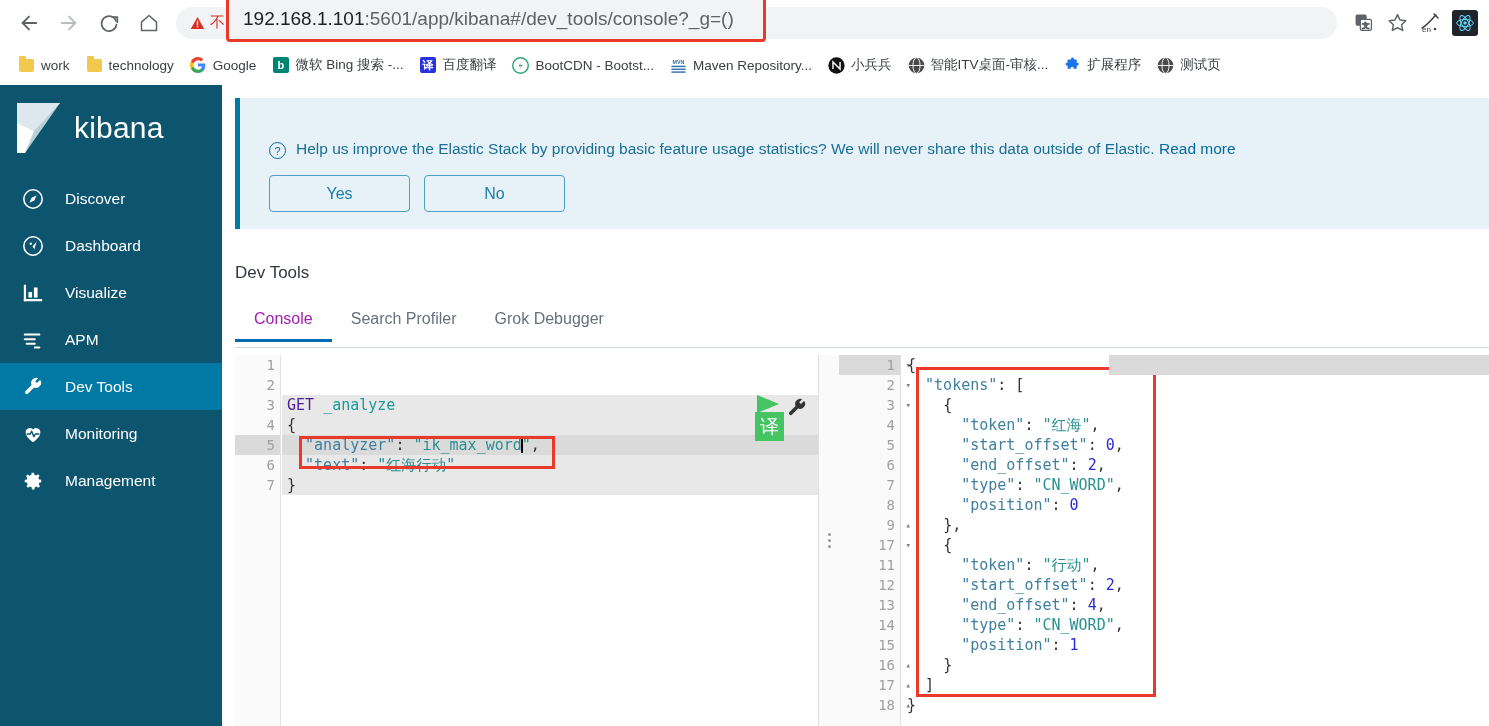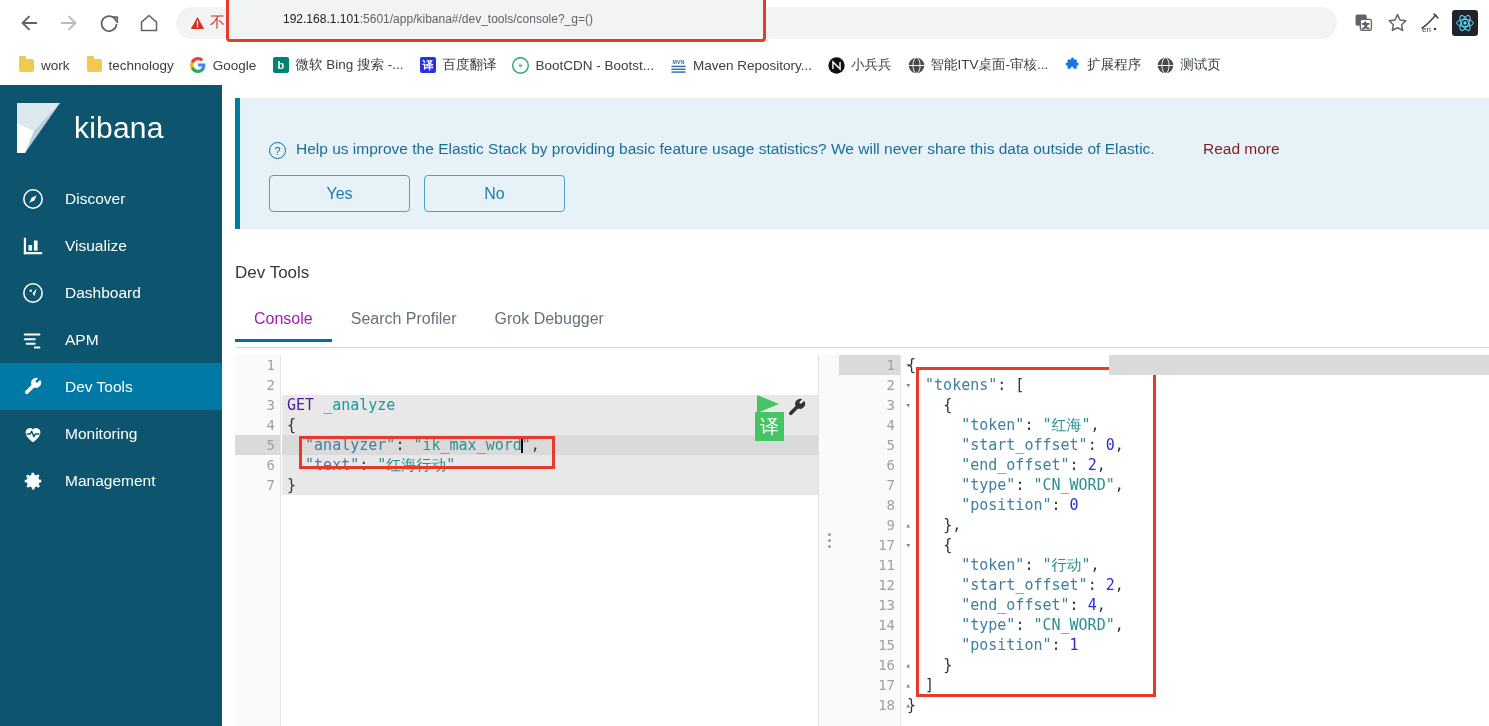--- a/index.html
+++ b/index.html
@@ -37,21 +37,21 @@
   .insecure-text {
     font-size: 15px; color: #d93025; letter-spacing: .2px;
     font-family: "Liberation Sans", sans-serif;
   }
   .url-box {
     position: absolute; left: 50px; top: -11px;
     height: 46px; border: 3px solid #e8392b; border-radius: 4px;
     display: flex; align-items: center; padding: 0 14px;
     background: #f1f3f4; min-width: 540px;
   }
-  .url-text { font-size: 12px; color: #202124; white-space: nowrap; margin-left: 40px; }
+  .url-text { font-size: 19px; color: #202124; white-space: nowrap; }
   .url-text .dim { color: #5f6368; }
 
   .chrome-right { display: flex; align-items: center; gap: 2px; padding-right: 8px; flex: none; }
   .icon-btn {
     width: 32px; height: 32px; display: flex; align-items: center;
     justify-content: center; border-radius: 50%; color: #5f6368;
   }
   .react-icon {
     width: 26px; height: 26px; background: #20232a; border-radius: 3px;
     display: flex; align-items: center; justify-content: center;
@@ -108,21 +108,21 @@
   .banner {
     position: absolute; left: 13px; top: 13px; width: 1254px; height: 131px;
     background: #e7f2f8; border-left: 5px solid #0079a5;
   }
   .banner-qmark {
     position: absolute; left: 29px; top: 44px; width: 17px; height: 17px;
     border: 1.4px solid #0a6d9c; border-radius: 50%;
     color: #0a6d9c; font-size: 11px; display: flex; align-items: center; justify-content: center;
   }
   .banner-msg { position: absolute; left: 56px; top: 42px; font-size: 15.5px; color: #1a6e96; white-space: nowrap; }
-  .banner-link { color: #7f1d1d; margin-left: 44px; }
+  .banner-link { color: #0369a1; }
   .banner-btns { position: absolute; left: 29px; top: 77px; display: flex; gap: 14px; }
   .ebtn {
     width: 141px; height: 37px; border: 1px solid #4d9fc4; border-radius: 4px;
     background: #e7f2f8; color: #1a7ca8; font-size: 16px;
     display: flex; align-items: center; justify-content: center;
   }
 
   
   .dt-title { position: absolute; left: 13px; top: 178px; font-size: 17px; color: #343741; }
   .tabs { position: absolute; left: 13px; top: 215px; display: flex; gap: 0; }
@@ -392,38 +392,38 @@
         <span class="nav-ico">
           <svg width="22" height="22" viewBox="0 0 24 24" fill="none" stroke="#fff" stroke-width="1.7">
               <circle cx="12" cy="12" r="10"></circle>
               <polygon points="16 8 10.5 10.5 8 16 13.5 13.5" fill="#fff" stroke="none"></polygon>
             </svg>
         </span>
         <span>Discover</span>
       </div>
       <div class="nav-item">
         <span class="nav-ico">
+          <svg width="22" height="22" viewBox="0 0 24 24" fill="none" stroke="#fff" stroke-width="1.7">
+              <circle cx="12" cy="12" r="10"></circle>
+              <circle cx="9.5" cy="9.5" r="1.3" fill="#fff" stroke="none"></circle>
+              <path d="M16 7 L11.5 12.5 L13.5 15.5 Z" fill="#fff" stroke="none"></path>
+            </svg>
+        </span>
+        <span>Dashboard</span>
+      </div>
+      <div class="nav-item">
+        <span class="nav-ico">
           <svg width="22" height="22" viewBox="0 0 24 24" fill="#fff">
               <rect x="2" y="3" width="2.4" height="18"></rect>
               <rect x="2" y="18.6" width="20" height="2.4"></rect>
               <rect x="7" y="11" width="4" height="6"></rect>
               <rect x="13" y="6" width="4" height="11"></rect>
             </svg>
         </span>
         <span>Visualize</span>
-      </div>
-      <div class="nav-item">
-        <span class="nav-ico">
-          <svg width="22" height="22" viewBox="0 0 24 24" fill="none" stroke="#fff" stroke-width="1.7">
-              <circle cx="12" cy="12" r="10"></circle>
-              <circle cx="9.5" cy="9.5" r="1.3" fill="#fff" stroke="none"></circle>
-              <path d="M16 7 L11.5 12.5 L13.5 15.5 Z" fill="#fff" stroke="none"></path>
-            </svg>
-        </span>
-        <span>Dashboard</span>
       </div>
       <div class="nav-item">
         <span class="nav-ico">
           <svg width="22" height="22" viewBox="0 0 24 24" fill="#fff">
               <rect x="2" y="5" width="18" height="2.2" rx="1"></rect>
               <rect x="2" y="10" width="13" height="2.2" rx="1"></rect>
               <rect x="4" y="15" width="11" height="2.2" rx="1"></rect>
               <rect x="13" y="19" width="7" height="2.2" rx="1"></rect>
             </svg>
         </span>

